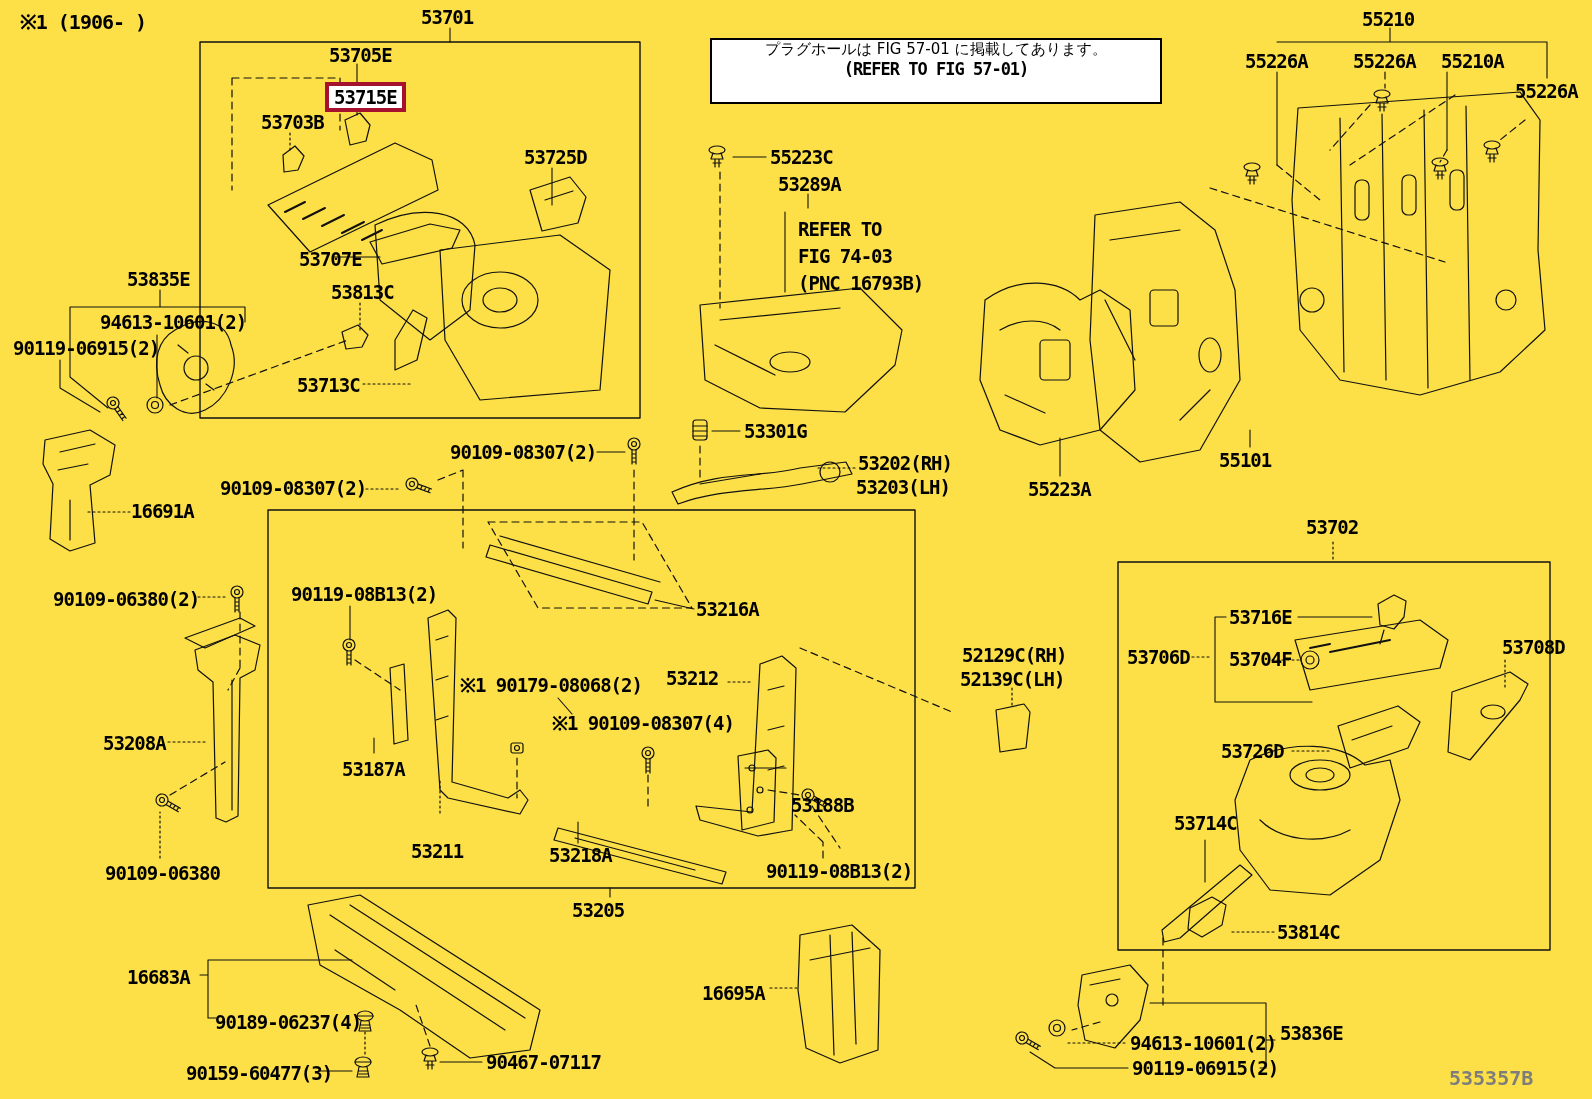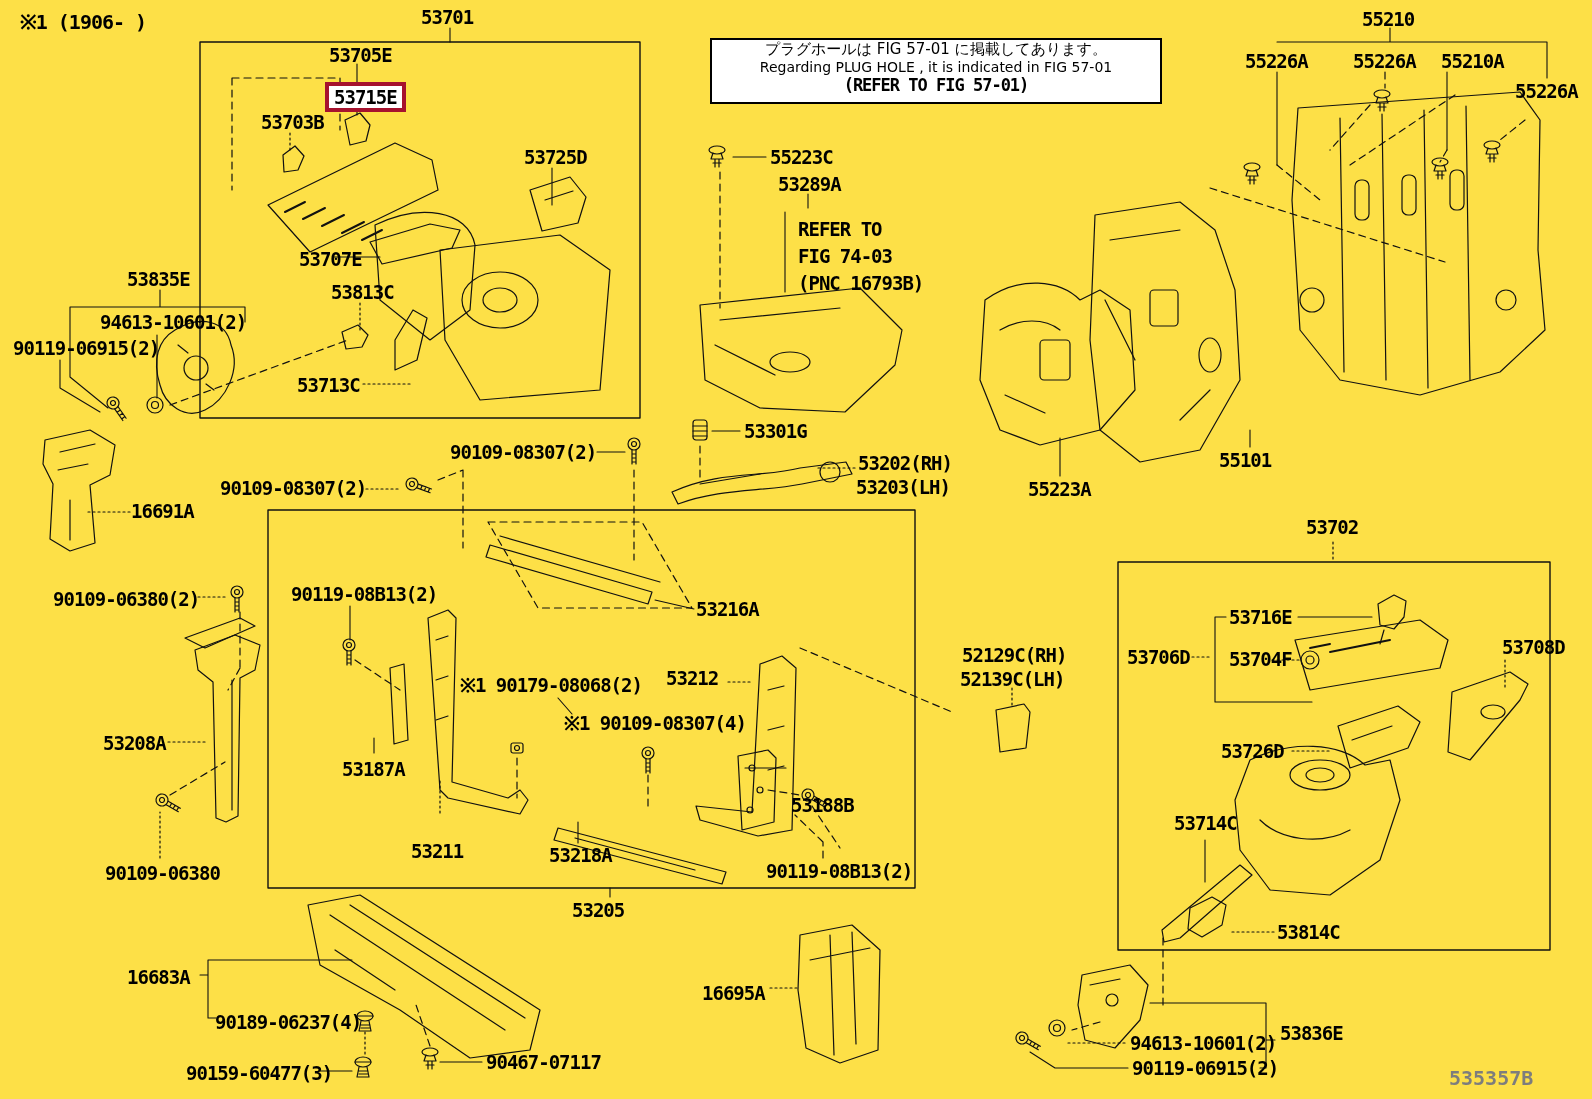--- a/index.html
+++ b/index.html
@@ -269,21 +269,20 @@
       <use href="#clip" transform="translate(1492,148)"></use>
       <use href="#bolt" transform="translate(1022,1038) rotate(-60)"></use>
       <use href="#washer" transform="translate(1057,1028)"></use>
     </g>
   </svg>
 
   <div id="variant-note">※1 (1906-      )</div>
 
   <div id="info-box">
     <div class="jp">プラグホールは FIG 57-01 に掲載してあります。</div>
-    <div class="en">Regarding PLUG HOLE , it is indicated in FIG 57-01</div>
     <div class="ref">(REFER TO FIG 57-01)</div>
   </div>
 
   <div id="refer-note"><span>REFER TO</span><br><span>FIG 74-03</span><br><span>(PNC 16793B)</span></div>
 
   <div>
       <div class="label" style="left: 421px; top: 6px;">53701</div>
       <div class="label" style="left: 329px; top: 44px;">53705E</div>
       <div class="label highlight" style="left: 334px; top: 88px;">53715E</div>
       <div class="label" style="left: 261px; top: 111px;">53703B</div>
@@ -314,21 +313,21 @@
       <div class="label" style="left: 1245px; top: 50px;">55226A</div>
       <div class="label" style="left: 1353px; top: 50px;">55226A</div>
       <div class="label" style="left: 1441px; top: 50px;">55210A</div>
       <div class="label" style="left: 1515px; top: 80px;">55226A</div>
       <div class="label" style="left: 450px; top: 441px;">90109-08307(2)</div>
       <div class="label" style="left: 220px; top: 477px;">90109-08307(2)</div>
       <div class="label" style="left: 696px; top: 598px;">53216A</div>
       <div class="label" style="left: 291px; top: 583px;">90119-08B13(2)</div>
       <div class="label" style="left: 460px; top: 674px;">※1 90179-08068(2)</div>
       <div class="label" style="left: 666px; top: 667px;">53212</div>
-      <div class="label" style="left: 552px; top: 712px; margin-left: 12px;">※1 90109-08307(4)</div>
+      <div class="label" style="left: 552px; top: 712px;">※1 90109-08307(4)</div>
       <div class="label" style="left: 342px; top: 758px;">53187A</div>
       <div class="label" style="left: 411px; top: 840px;">53211</div>
       <div class="label" style="left: 549px; top: 844px;">53218A</div>
       <div class="label" style="left: 791px; top: 754px; margin-top: 40px;">53188B</div>
       <div class="label" style="left: 766px; top: 860px;">90119-08B13(2)</div>
       <div class="label" style="left: 572px; top: 899px;">53205</div>
       <div class="label" style="left: 962px; top: 644px;">52129C(RH)</div>
       <div class="label" style="left: 960px; top: 668px;">52139C(LH)</div>
       <div class="label" style="left: 1306px; top: 516px;">53702</div>
       <div class="label" style="left: 1229px; top: 606px;">53716E</div>

